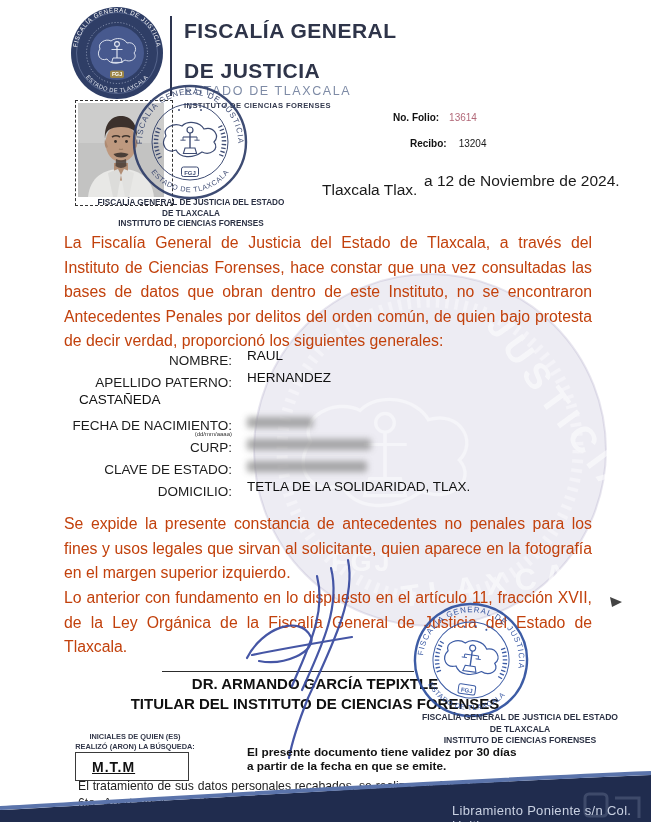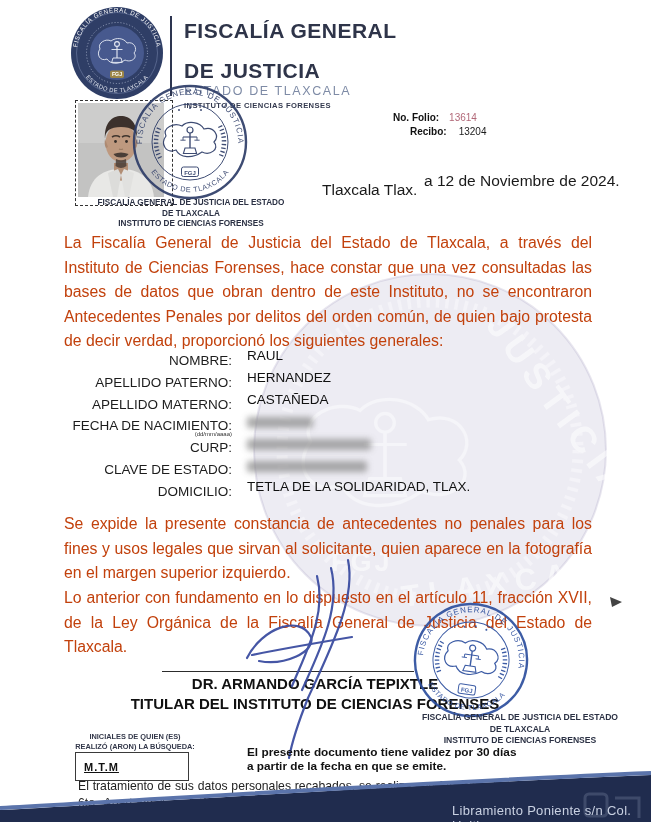--- a/index.html
+++ b/index.html
@@ -37,21 +37,21 @@
   
   .sig-line{left:162px;top:671px;width:252px;height:1.3px;background:#2c2c2c;}
   .sig-block{left:105px;top:674px;width:420px;text-align:center;font-weight:700;font-size:15px;line-height:19.5px;color:#111;}
   
   .stamp-cap{text-align:center;font-weight:700;color:#2b3144;font-size:8.2px;line-height:10.5px;}
   .cap-photo{left:80px;top:198px;width:222px;}
   .cap-sign{left:408px;top:712px;width:224px;font-size:8.6px;line-height:11.5px;}
   
   .initials-lbl{left:70px;top:732px;width:130px;text-align:center;font-size:7.4px;font-weight:700;color:#33384a;line-height:9.5px;}
   .initials-box{left:75px;top:752px;width:112px;height:27px;border:1.6px solid #3a3a3a;display:flex;align-items:center;}
-  .initials-val{font-size:11px;font-weight:700;color:#111;margin-left:8px;letter-spacing:1px;text-decoration:underline;}
+  .initials-val{font-size:14px;font-weight:700;color:#111;margin-left:16px;letter-spacing:1px;text-decoration:underline;}
   .validity{left:247px;top:746px;width:290px;font-size:11.8px;font-weight:700;color:#111;line-height:13.5px;}
   .privacy{left:78px;top:778px;width:512px;font-size:12.2px;line-height:17px;color:#222;text-align:justify;}
   .footer-addr{left:452px;top:803px;font-size:13px;color:#c9d1e2;letter-spacing:.3px;z-index:6;}
   
   .stamp-svg{opacity:.92;}
   .wm{opacity:1;}
 </style>
 </head>
 <body>
 
@@ -167,39 +167,38 @@
 
   <div class="abs stamp-cap cap-photo">
     <div>FISCALÍA GENERAL DE JUSTICIA DEL ESTADO</div>
     <div>DE TLAXCALA</div>
     <div>INSTITUTO DE CIENCIAS FORENSES</div>
   </div>
 
   <div class="abs folio-row" style="left:393px;top:112px">
     <span class="lbl-b">No. Folio:</span><span class="folio-val">13614</span>
   </div>
-  <div class="abs folio-row" style="left:410px;top:126px">
+  <div class="abs folio-row" style="left:410px;top:138px">
     <span class="lbl-b">Recibo:</span><span class="recibo-val">13204</span>
   </div>
   <div class="abs dateline" style="left:322px;top:181px">Tlaxcala Tlax.</div>
   <div class="abs dateline" style="left:424px;top:172px">a 12 de Noviembre de 2024.</div>
 
   <div class="abs para" style="top:231px">La Fiscalía General de Justicia del Estado de Tlaxcala, a través del Instituto de Ciencias Forenses, hace constar que una vez consultadas las bases de datos que obran dentro de este Instituto, no se encontraron Antecedentes Penales por delitos del orden común, de quien bajo protesta de decir verdad, proporcionó los siguientes generales:</div>
 
   <div class="abs fields">
     <div class="frow" style="margin-top:6px">
       <div class="flabel">NOMBRE:</div>
       <div class="fvalue">RAUL</div>
     </div>
     <div class="frow">
       <div class="flabel">APELLIDO PATERNO:</div>
       <div class="fvalue">HERNANDEZ</div>
     </div>
     <div class="frow">
-      <div class="flabel">APELLIDO MATERNO:</div>
       <div class="fvalue">CASTAÑEDA</div>
     </div>
     <div class="frow">
       <div class="flabel">
         <div>FECHA DE NACIMIENTO:</div>
         <div class="fsub">(dd/mm/aaaa)</div>
       </div>
       <div class="fvalue">
           <div class="blur-bar bw1"></div>
         </div>

